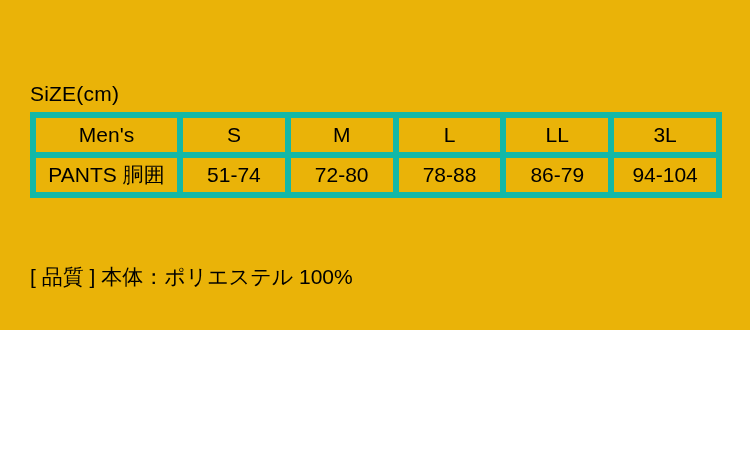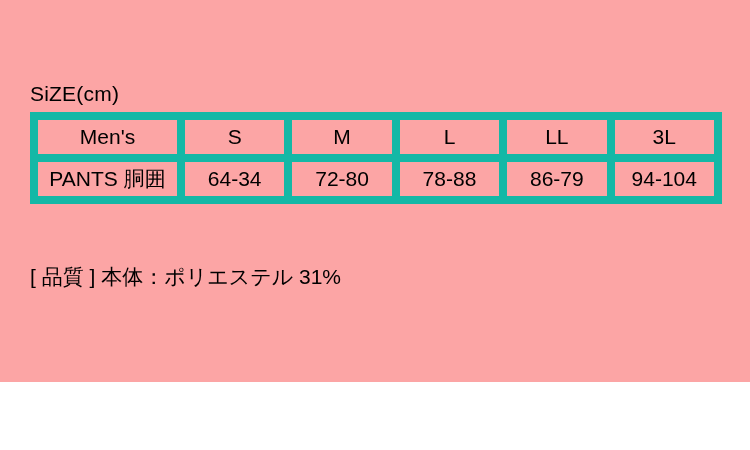--- a/index.html
+++ b/index.html
@@ -9,22 +9,22 @@
   }
   body {
     width: 750px;
     height: 450px;
     font-family: "Liberation Sans", sans-serif;
     color: #000000;
   }
   .page {
     position: relative;
     width: 750px;
-    height: 382px;
-    background: #fca5a5;
+    height: 330px;
+    background: #eab308;
     overflow: hidden;
   }
   .title {
     position: absolute;
     left: 30px;
     top: 82px;
     font-size: 21px;
     line-height: 1.15;
     letter-spacing: 0.2px;
   }
@@ -32,21 +32,21 @@
     position: absolute;
     left: 30px;
     top: 112px;
     width: 692px;
     border-collapse: collapse;
     table-layout: fixed;
     border: 3px solid #000000;
   }
   table.size-table th,
   table.size-table td {
-    border: 8px solid #14b8a6;
+    border: 6px solid #14b8a6;
     height: 34px;
     padding: 0;
     text-align: center;
     vertical-align: middle;
     font-size: 21px;
     font-weight: normal;
     white-space: nowrap;
   }
   col.label-col { width: 147px; }
   .quality-line {
@@ -80,25 +80,25 @@
         <th>S</th>
         <th>M</th>
         <th>L</th>
         <th>LL</th>
         <th>3L</th>
       </tr>
     </thead>
     <tbody>
       <tr>
         <td>PANTS 胴囲</td>
-        <td>64-34</td>
+        <td>51-74</td>
         <td>72-80</td>
         <td>78-88</td>
         <td>86-79</td>
         <td>94-104</td>
       </tr>
     </tbody>
   </table>
 
-  <div class="quality-line quality-line-1">[ 品質 ] 本体：ポリエステル 31%</div>
+  <div class="quality-line quality-line-1">[ 品質 ] 本体：ポリエステル 100%</div>
 
 
 </div>
 
 </body></html>

